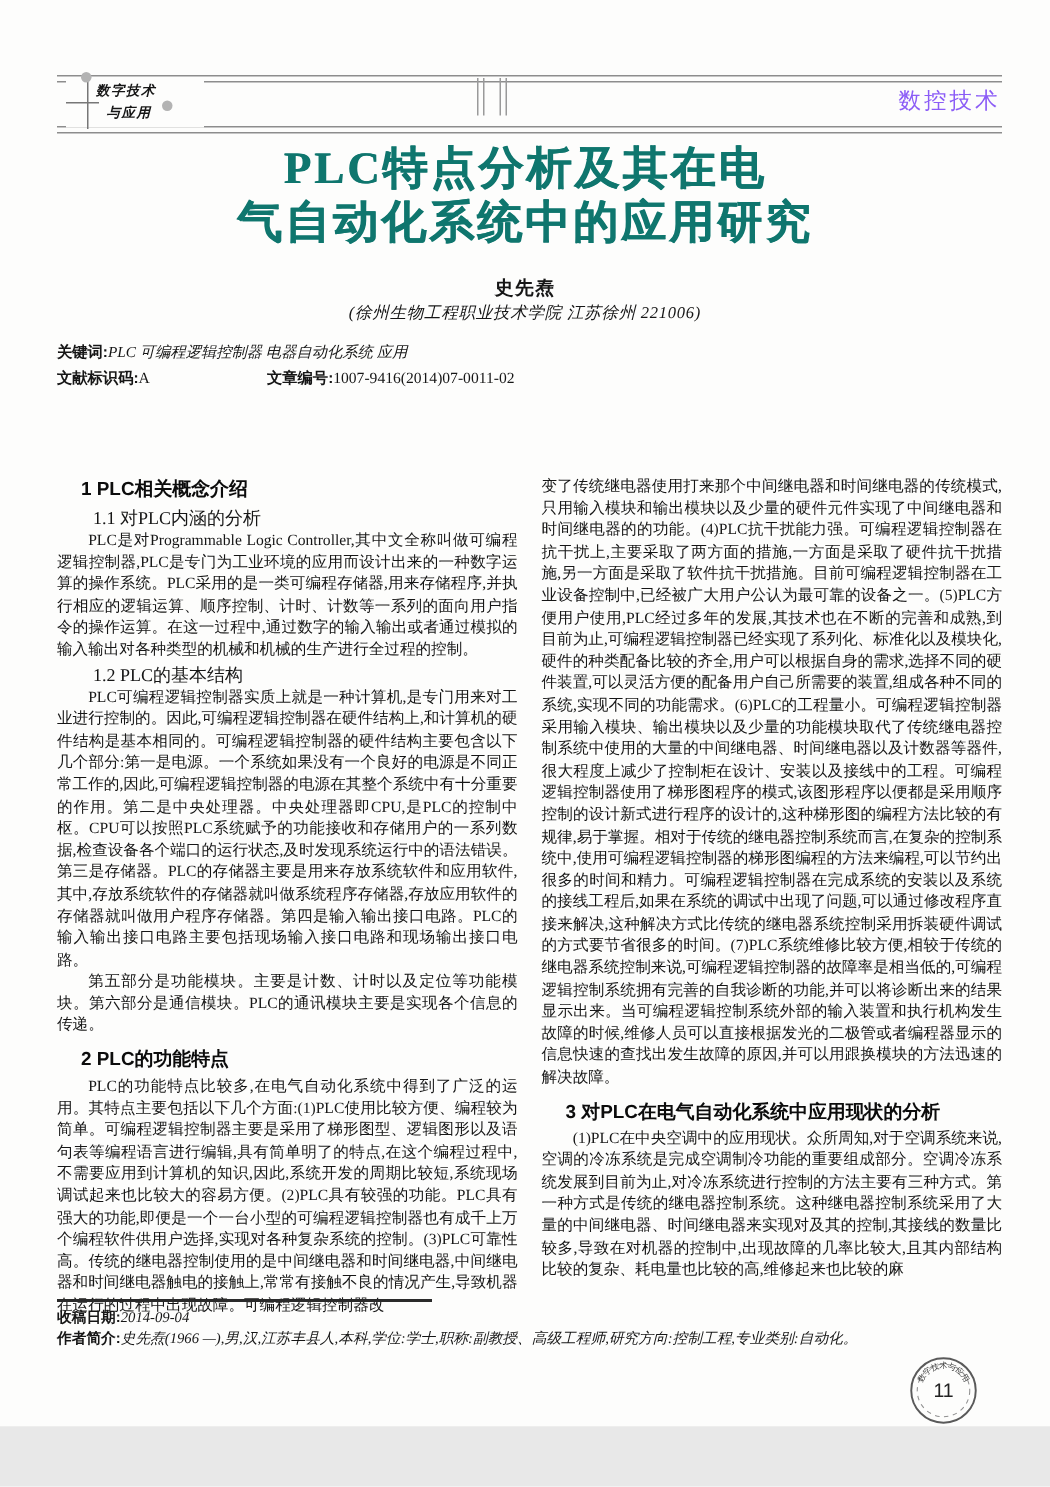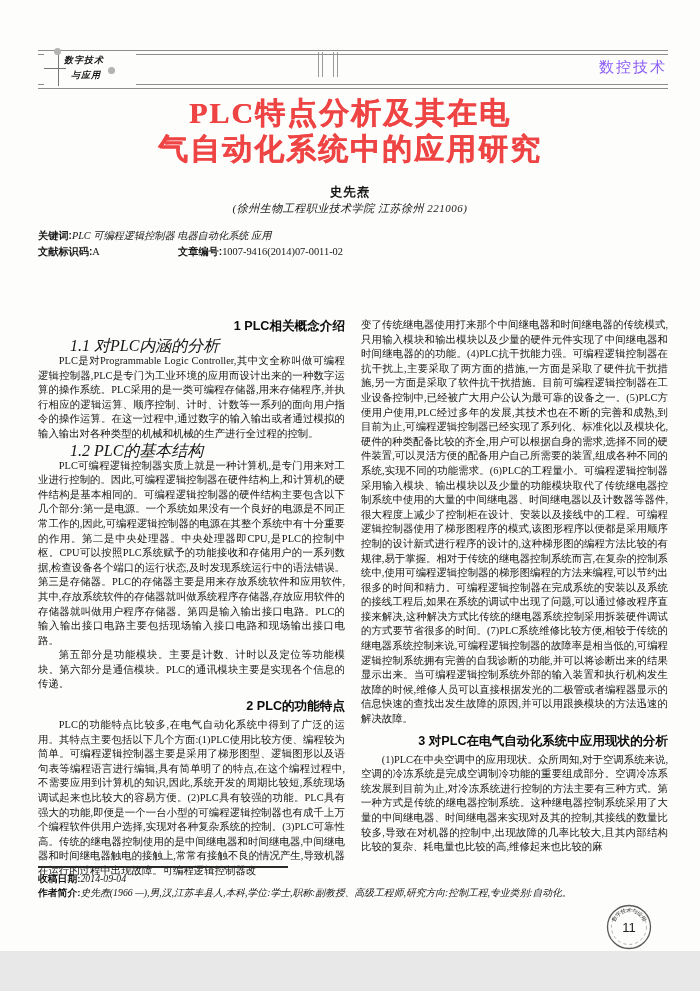--- a/index.html
+++ b/index.html
@@ -24,45 +24,45 @@
   .logo .l1{top:1px;}
   .logo .l2{top:16px;left:27px;}
   .center-bar{position:absolute;top:52px;height:25px;width:3px;
         border-left:1px solid #9a9a9a;border-right:1px solid #9a9a9a;}
   .center-bar.b1{left:318px;} .center-bar.b2{left:333px;}
   .header-section{position:absolute;right:33px;top:58px;
         font-family:"Liberation Sans","DejaVu Sans",sans-serif;
         font-size:15px;letter-spacing:2px;color:#8b5cf6;}
   
   .title{position:absolute;left:0;right:0;top:95px;text-align:center;
-        font-weight:900;font-size:30px;line-height:36px;letter-spacing:2px;color:#ef4444;
+        font-weight:900;font-size:30px;line-height:36px;letter-spacing:2px;color:#0f766e;
         text-shadow:0.5px 0 0 currentColor;}
   .author{position:absolute;left:0;right:0;top:184px;text-align:center;
         font-weight:bold;font-size:12.5px;letter-spacing:1px;}
   .affil{position:absolute;left:0;right:0;top:201px;text-align:center;
         font-style:italic;font-size:11px;letter-spacing:0.5px;}
   
   .absblock{position:absolute;left:38px;top:227px;width:630px;}
   .abs-p{margin:0;font-size:10.2px;line-height:13.4px;text-align:justify;
         font-style:italic;text-indent:2em;}
   .lbl{font-style:normal;font-weight:bold;
         font-family:"Liberation Sans","DejaVu Sans",sans-serif;font-size:10.2px;}
   .kw{margin:2px 0 0;font-size:10.2px;line-height:13.4px;font-style:italic;}
   .metarow{margin:3px 0 0;display:flex;font-size:10.4px;font-style:normal;}
   .metarow .m1{width:200px;} .metarow .m2{width:140px;}
   .metarow .val{font-family:"Liberation Serif","DejaVu Serif",serif;}
   
   .columns{position:absolute;left:38px;top:318px;width:630px;display:flex;gap:16px;}
   .col{width:307px;}
   .col p.p{margin:0;font-size:10.4px;line-height:14.6px;text-align:justify;text-indent:2em;}
   .col p.p.noindent{text-indent:0;}
-  .col h3.h{margin:7px 0 4px;font-size:12.6px;line-height:15px;
-        font-family:"Liberation Sans","DejaVu Sans",sans-serif;font-weight:bold;color:#0c0c0c;text-align:right;}
+  .col h3.h{margin:7px 16px 4px;font-size:12.6px;line-height:15px;
+        font-family:"Liberation Sans","DejaVu Sans",sans-serif;font-weight:bold;color:#0c0c0c;}
   .col > h3.h:first-child{margin-top:1px;}
-  .col div.sub{font-style:italic;text-indent:2em;font-size:16px;line-height:15px;margin:1px 0;}
+  .col div.sub{text-indent:2em;font-size:12px;line-height:15px;margin:1px 0;}
   
   .footnote{position:absolute;left:38px;top:866px;width:630px;}
   .fn-rule{width:250px;height:2px;background:#2a2a2a;margin:0 0 4px;}
   .fn-line{margin:0;font-size:9.8px;line-height:13.6px;font-style:italic;}
   .fn-line .lbl{font-size:9.8px;text-align:center;}
   
   .badge{position:absolute;left:605px;top:903px;width:48px;height:48px;}
 </style>
 </head>
 <body>

